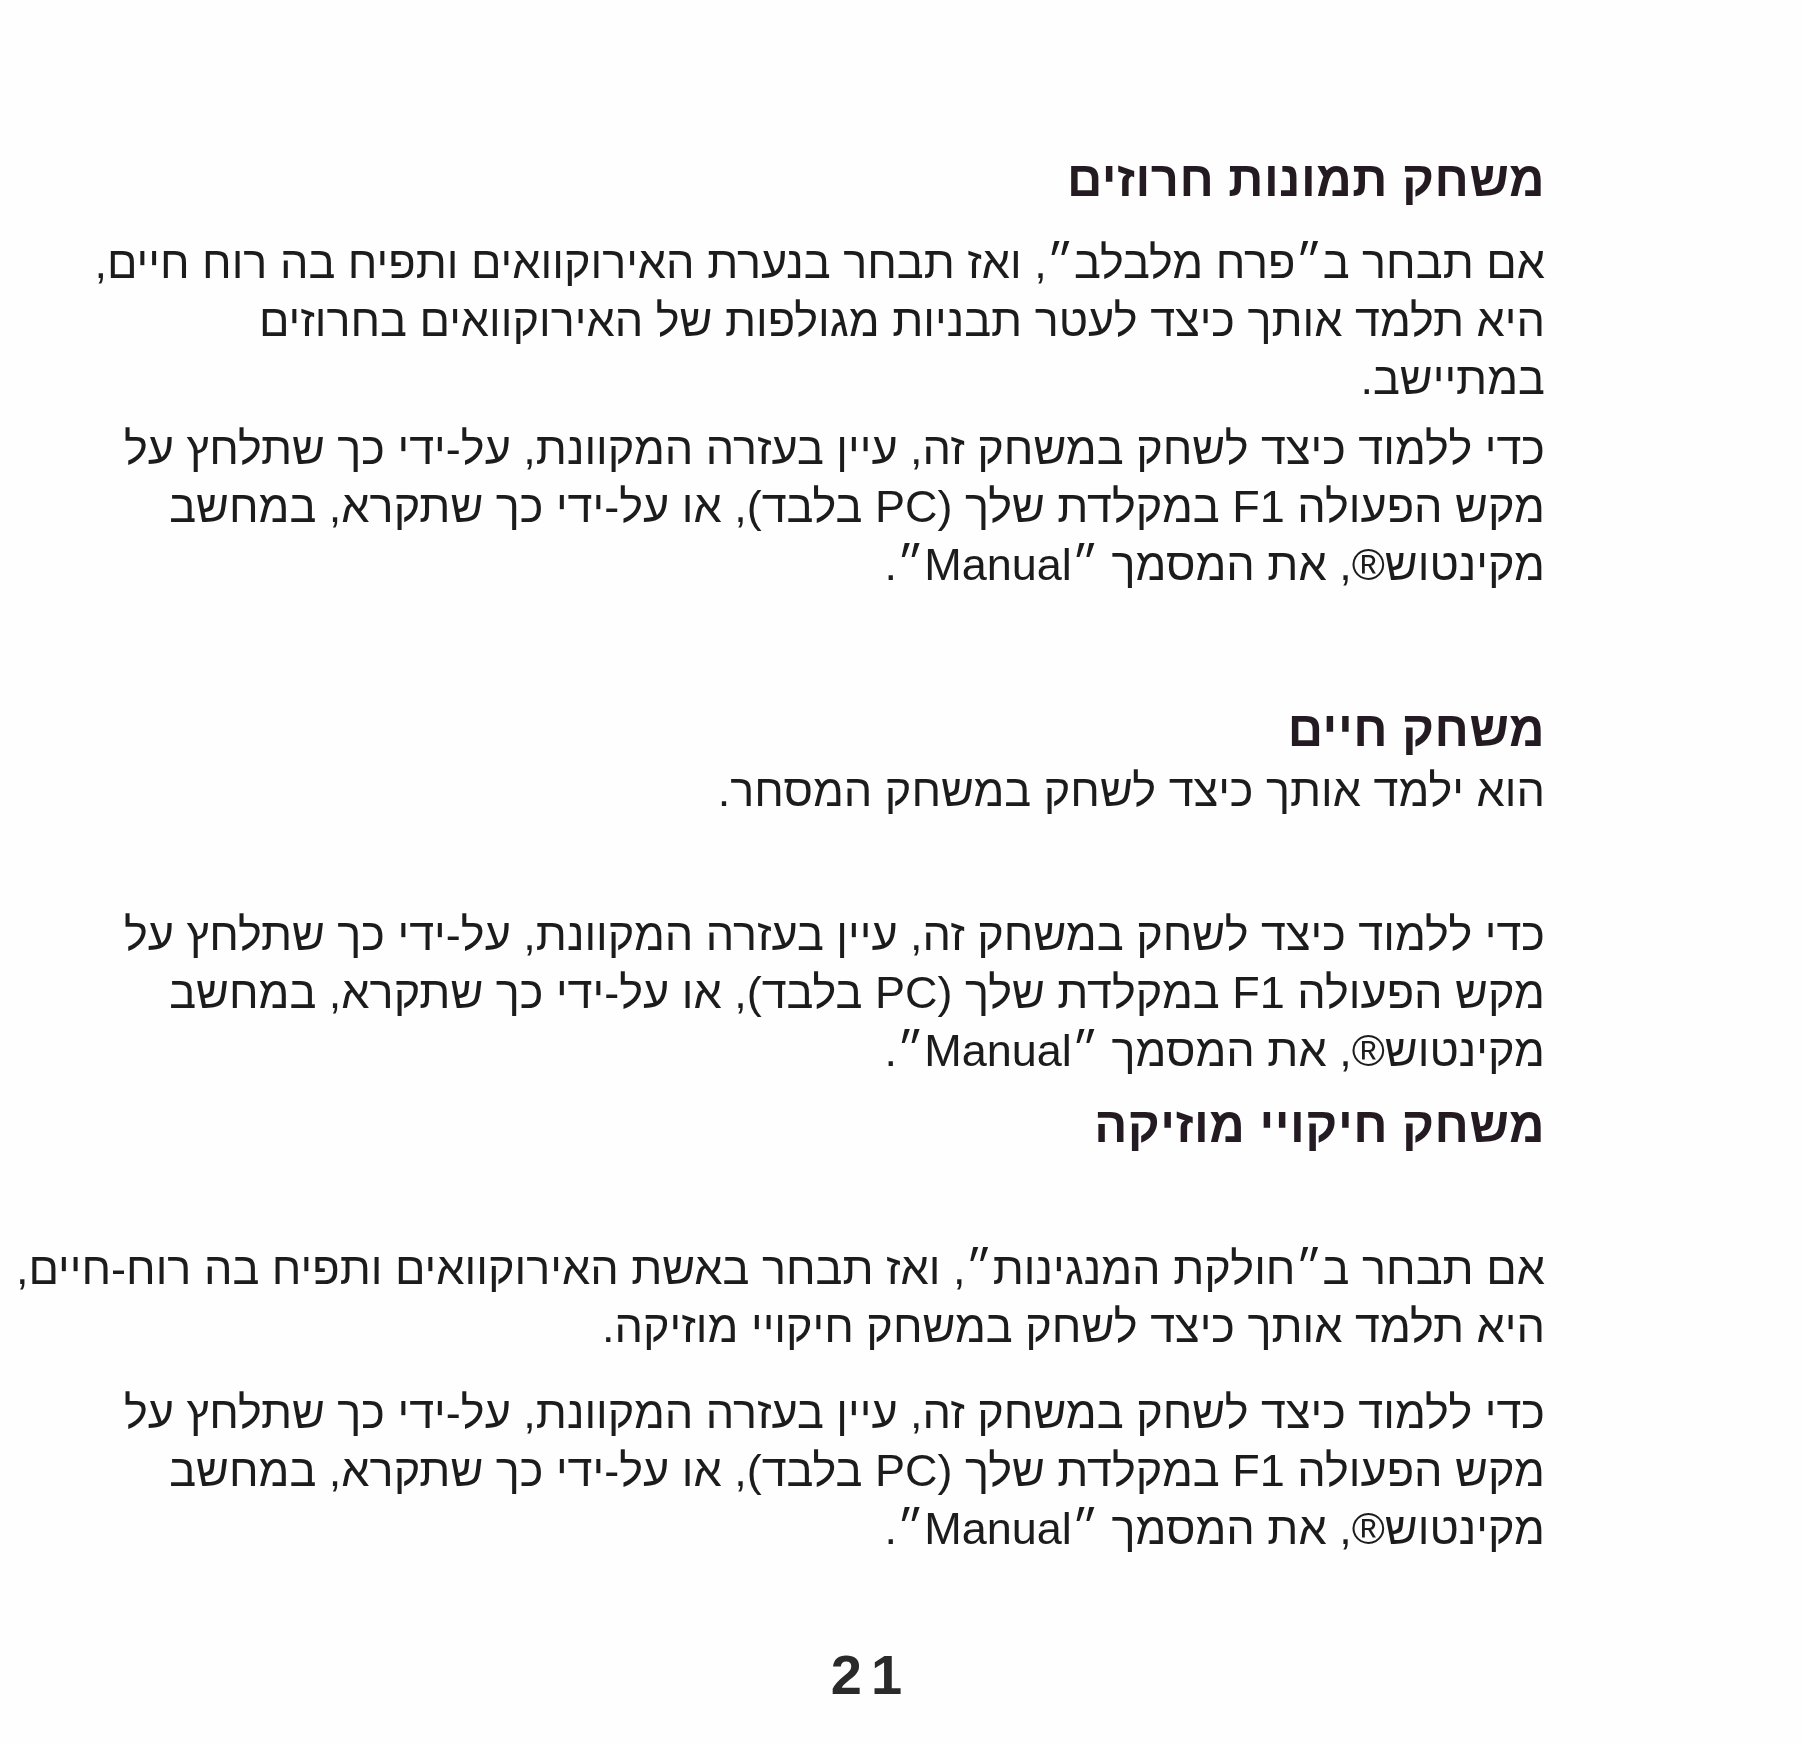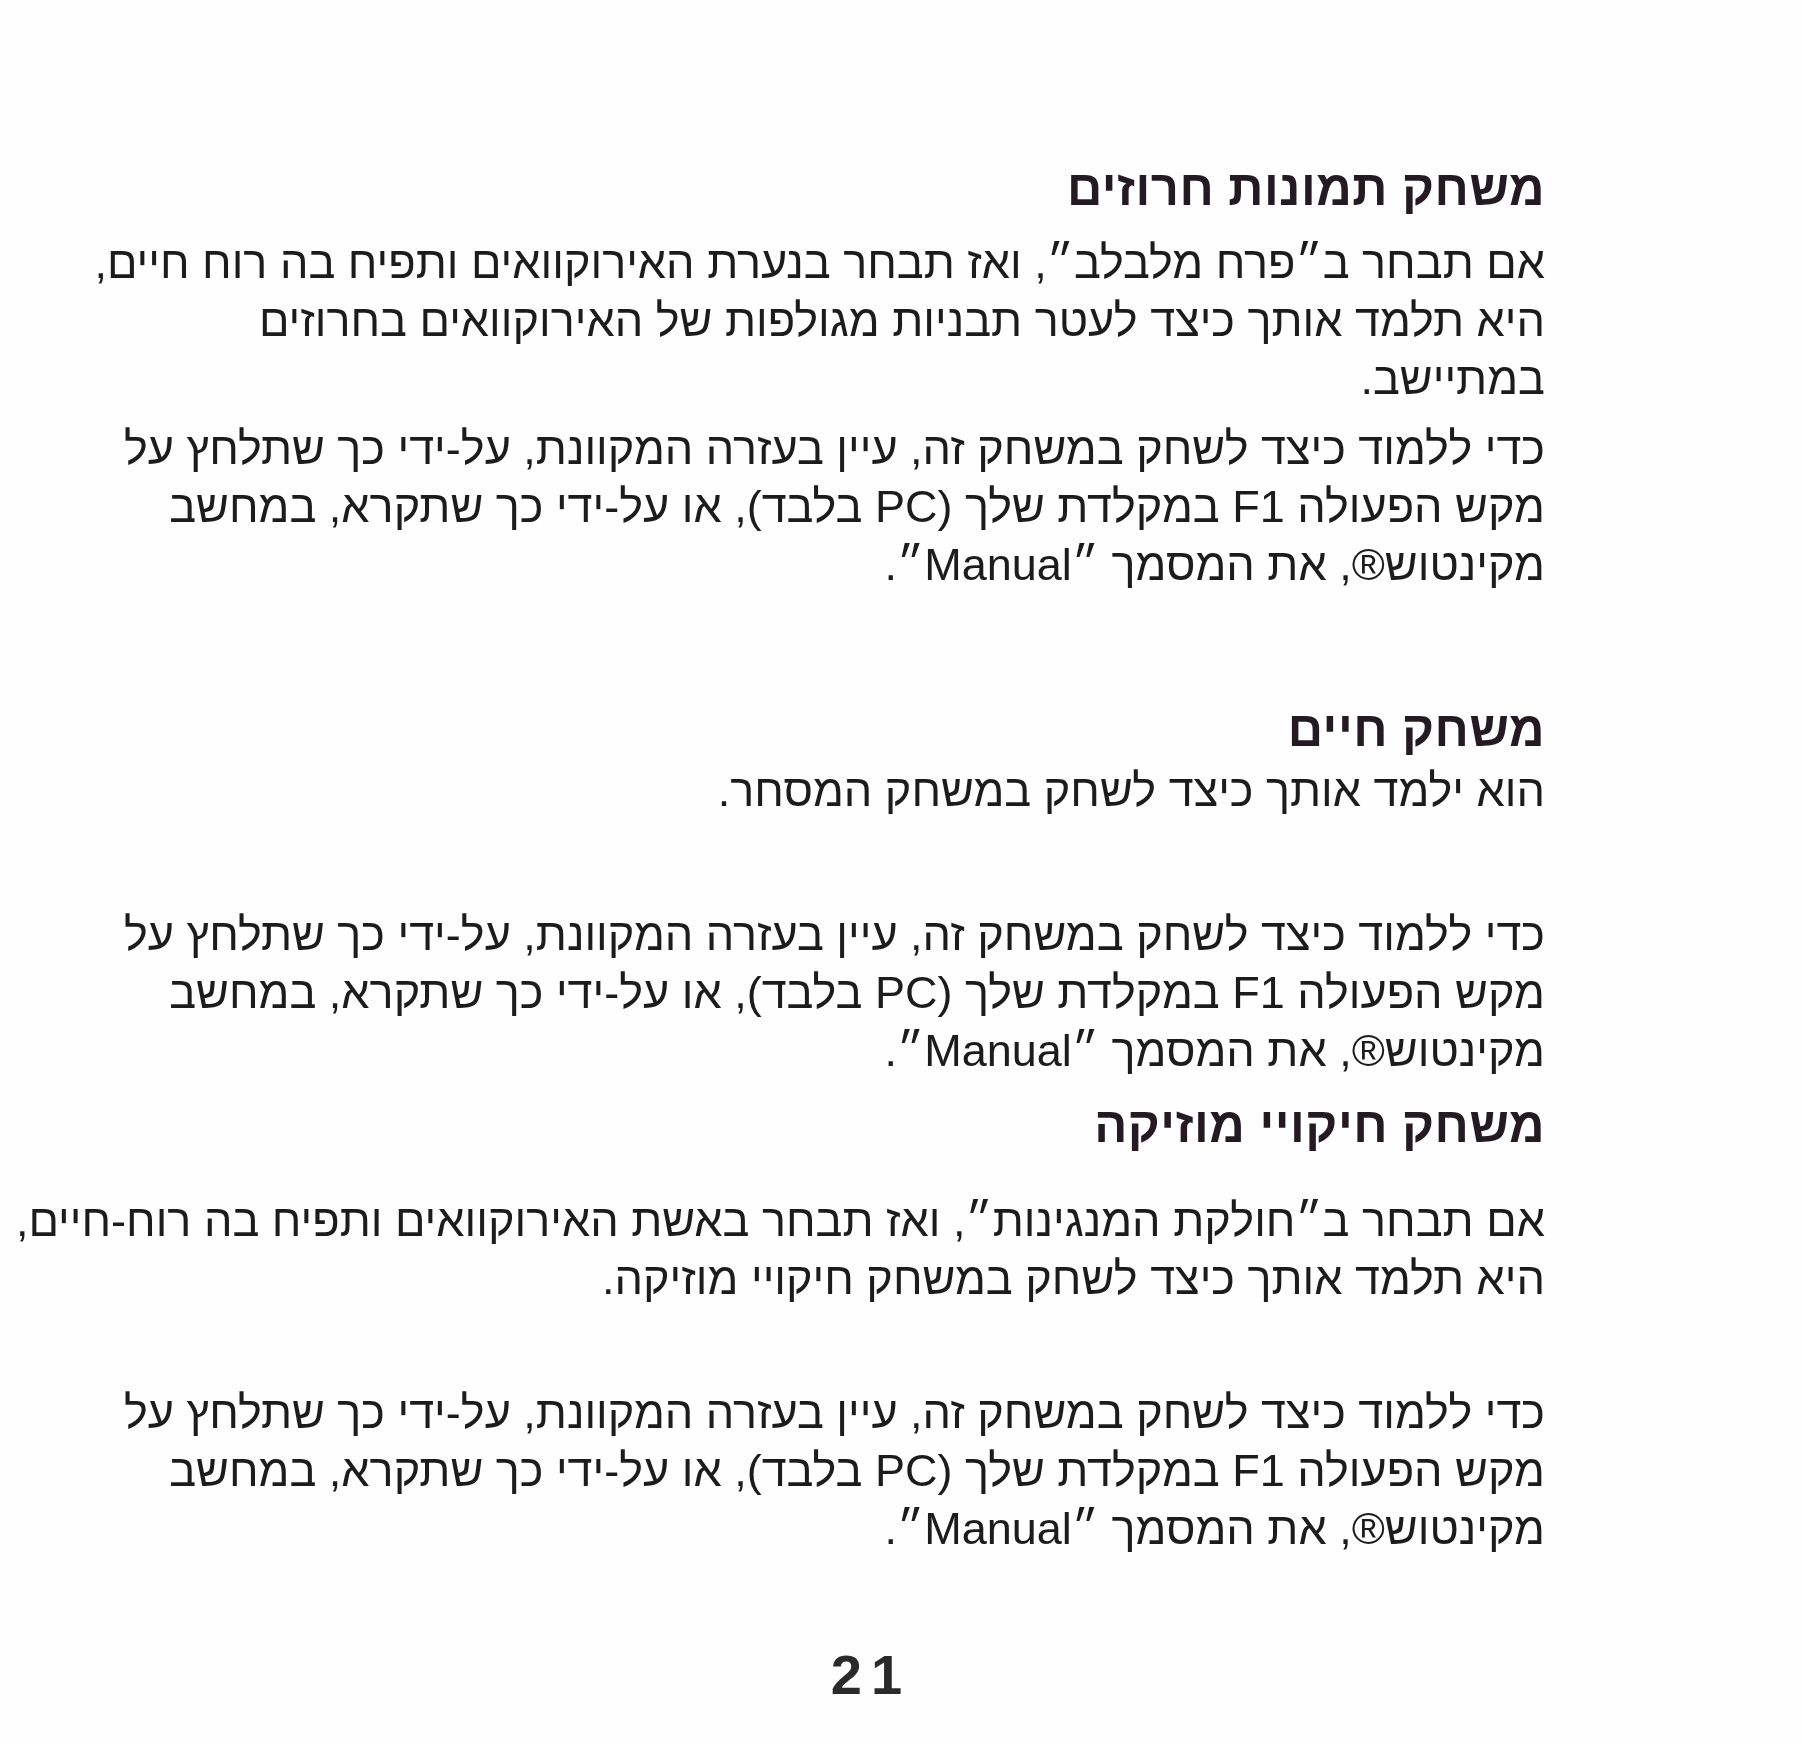--- a/index.html
+++ b/index.html
@@ -43,21 +43,21 @@
     font-weight: bold;
     letter-spacing: 9px;
     color: #2a2a2a;
   }
 </style>
 </head>
 <body>
 
 <div class="page">
 
-  <h2 class="block heading" style="top:146px;margin-top:14px;">משחק תמונות חרוזים</h2>
+  <h2 class="block heading" style="top:137px;margin-top:14px;">משחק תמונות חרוזים</h2>
 
   <div class="block para" style="top:224px;margin-top:10px;">
     <div class="line">אם תבחר ב״פרח מלבלב״, ואז תבחר בנערת האירוקוואים ותפיח בה רוח חיים,</div>
     <div class="line">היא תלמד אותך כיצד לעטר תבניות מגולפות של האירוקוואים בחרוזים</div>
     <div class="line">במתיישב.</div>
   </div>
 
   <div class="block para" style="top:420px;">
     <div class="line">כדי ללמוד כיצד לשחק במשחק זה, עיין בעזרה המקוונת, על-ידי כך שתלחץ על</div>
     <div class="line">מקש הפעולה F1 במקלדת שלך (PC בלבד), או על-ידי כך שתקרא, במחשב</div>
@@ -71,21 +71,21 @@
   </div>
 
   <div class="block para" style="top:906px;">
     <div class="line">כדי ללמוד כיצד לשחק במשחק זה, עיין בעזרה המקוונת, על-ידי כך שתלחץ על</div>
     <div class="line">מקש הפעולה F1 במקלדת שלך (PC בלבד), או על-ידי כך שתקרא, במחשב</div>
     <div class="line">מקינטוש®, את המסמך ״Manual״.</div>
   </div>
 
   <h2 class="block heading" style="top:1056px;">משחק חיקויי מוזיקה</h2>
 
-  <div class="block para" style="top:1192px;text-align:right;">
+  <div class="block para" style="top:1240px;text-align:right;">
     <div class="line">אם תבחר ב״חולקת המנגינות״, ואז תבחר באשת האירוקוואים ותפיח בה רוח-חיים,</div>
     <div class="line">היא תלמד אותך כיצד לשחק במשחק חיקויי מוזיקה.</div>
   </div>
 
   <div class="block para" style="top:1384px;">
     <div class="line">כדי ללמוד כיצד לשחק במשחק זה, עיין בעזרה המקוונת, על-ידי כך שתלחץ על</div>
     <div class="line">מקש הפעולה F1 במקלדת שלך (PC בלבד), או על-ידי כך שתקרא, במחשב</div>
     <div class="line">מקינטוש®, את המסמך ״Manual״.</div>
   </div>
 

